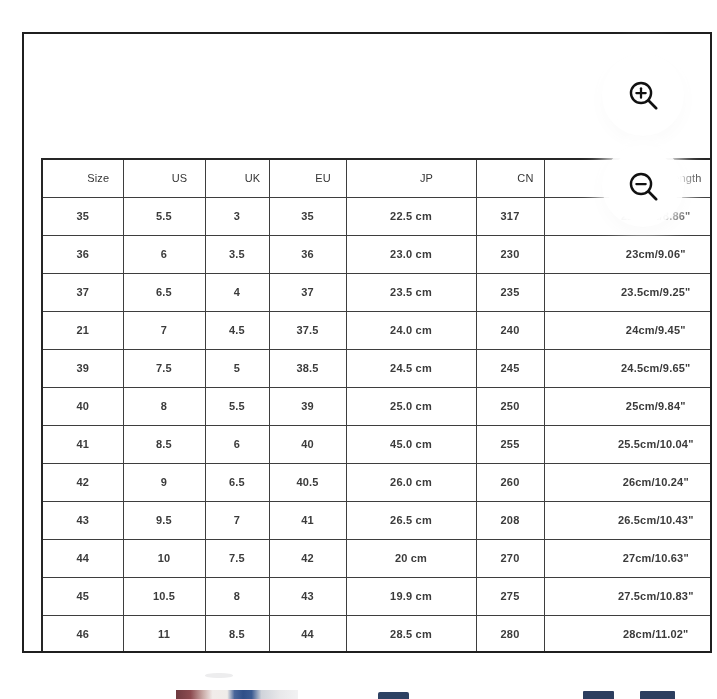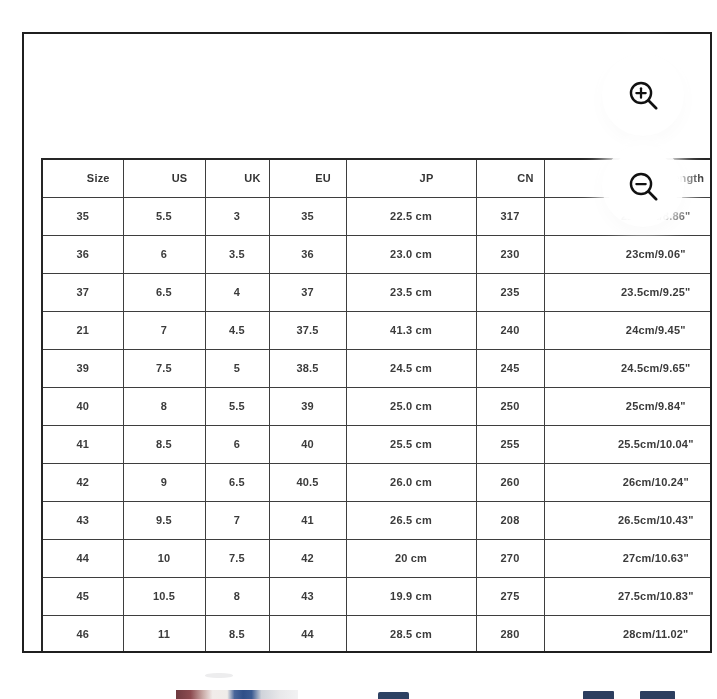--- a/index.html
+++ b/index.html
@@ -24,21 +24,21 @@
   table.size-chart col.c2 { width: 64px; }
   table.size-chart col.c3 { width: 77px; }
   table.size-chart col.c4 { width: 130px; }
   table.size-chart col.c5 { width: 68px; }
   table.size-chart col.c6 { width: 224px; }
   table.size-chart th, table.size-chart td {
     border: 1px solid #3e3e3e; height: 38px; text-align: center; vertical-align: middle;
     font-size: 11px; color: #3b3b3b; letter-spacing: 0.2px; white-space: nowrap;
   }
   table.size-chart { border: 2px solid #262626; }
-  table.size-chart th { font-weight: 700; color: #353535; padding-left: 31px; }
+  table.size-chart th { font-weight: 400; color: #353535; padding-left: 31px; }
   table.size-chart td { font-weight: 600; }
 
   
   .zoom-btn {
     position: absolute; width: 72px; height: 72px; border-radius: 50%;
     background: #ffffff; border: none; cursor: pointer;
     display: flex; align-items: center; justify-content: center;
     box-shadow: 0 0 0 5px rgba(255,255,255,0.85),
                 0 0 18px 12px rgba(255,255,255,0.9),
                 0 5px 16px rgba(0,0,0,0.10);
@@ -117,21 +117,21 @@
             <td>37</td>
             <td>23.5 cm</td>
             <td>235</td>
             <td>23.5cm/9.25"</td>
           </tr>
           <tr>
             <td>21</td>
             <td>7</td>
             <td>4.5</td>
             <td>37.5</td>
-            <td>41.3 cm</td>
+            <td>24.0 cm</td>
             <td>240</td>
             <td>24cm/9.45"</td>
           </tr>
           <tr>
             <td>39</td>
             <td>7.5</td>
             <td>5</td>
             <td>38.5</td>
             <td>24.5 cm</td>
             <td>245</td>
@@ -144,21 +144,21 @@
             <td>39</td>
             <td>25.0 cm</td>
             <td>250</td>
             <td>25cm/9.84"</td>
           </tr>
           <tr>
             <td>41</td>
             <td>8.5</td>
             <td>6</td>
             <td>40</td>
-            <td>25.5 cm</td>
+            <td>45.0 cm</td>
             <td>255</td>
             <td>25.5cm/10.04"</td>
           </tr>
           <tr>
             <td>42</td>
             <td>9</td>
             <td>6.5</td>
             <td>40.5</td>
             <td>26.0 cm</td>
             <td>260</td>

